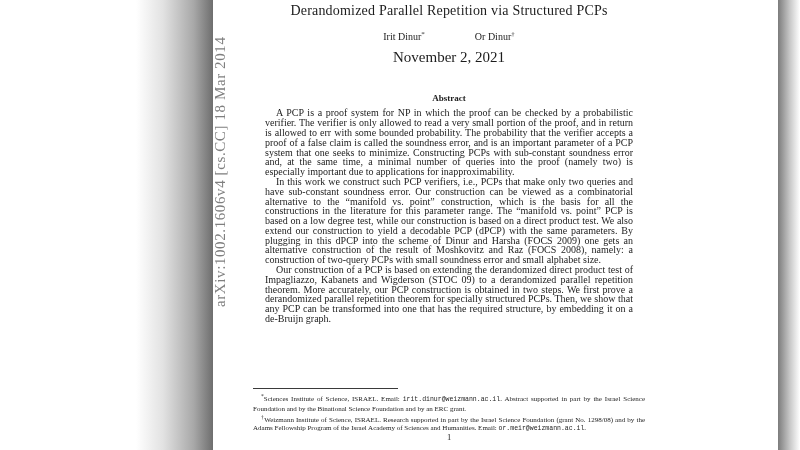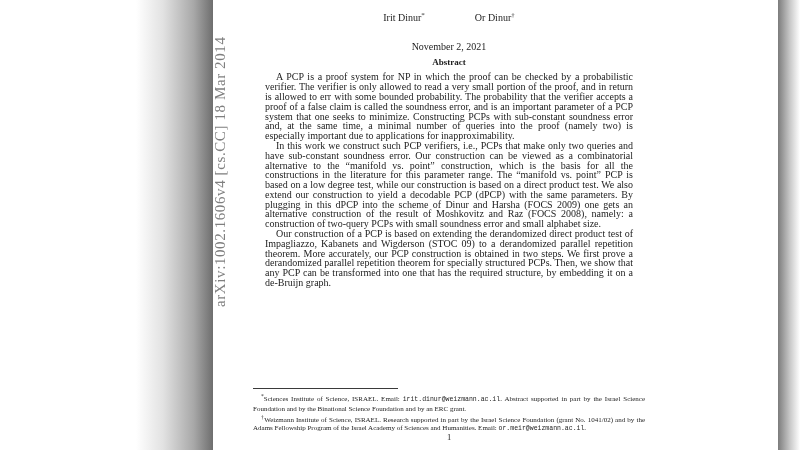--- a/index.html
+++ b/index.html
@@ -39,25 +39,25 @@
     text-align: center;
     letter-spacing: 0.2px;
   }
   .authors {
     margin-top: 11px;
     display: flex; justify-content: center; gap: 50px;
     font-size: 10px;
   }
   .authors sup { font-size: 7px; }
   .date {
-    margin-top: 18px;
+    margin-top: 7px;
     text-align: center;
-    font-size: 10px;
+    font-size: 15px;
   }
-  .abstract { margin-top: 5px; padding: 0 12px; }
+  .abstract { margin-top: 27px; padding: 0 12px; }
   .abstract-heading {
     text-align: center;
     font-weight: bold;
     font-size: 9px;
     margin-bottom: 5px;
   }
   .abs-par {
     margin: 0;
     font-size: 10px;
     line-height: 9.8px;
@@ -90,37 +90,38 @@
 
 <div class="canvas">
 
   <div class="edge-left"></div>
   <div class="edge-right"></div>
 
   <div class="arxiv-stamp">arXiv:1002.1606v4  [cs.CC]  18 Mar 2014</div>
 
   <div class="content">
 
+    <h1 class="title">Derandomized Parallel Repetition via Structured PCPs</h1>
 
     <div class="authors">
       <span class="author"><span>Irit Dinur</span><sup>*</sup></span>
       <span class="author"><span>Or Dinur</span><sup>†</sup></span>
     </div>
 
     <div class="date">November 2, 2021</div>
 
     <div class="abstract">
       <div class="abstract-heading">Abstract</div>
       <p class="abs-par">A PCP is a proof system for NP in which the proof can be checked by a probabilistic verifier. The verifier is only allowed to read a very small portion of the proof, and in return is allowed to err with some bounded probability. The probability that the verifier accepts a proof of a false claim is called the soundness error, and is an important parameter of a PCP system that one seeks to minimize. Constructing PCPs with sub-constant soundness error and, at the same time, a minimal number of queries into the proof (namely two) is especially important due to applications for inapproximability.</p>
       <p class="abs-par">In this work we construct such PCP verifiers, i.e., PCPs that make only two queries and have sub-constant soundness error. Our construction can be viewed as a combinatorial alternative to the “manifold vs. point” construction, which is the basis for all the constructions in the literature for this parameter range. The “manifold vs. point” PCP is based on a low degree test, while our construction is based on a direct product test. We also extend our construction to yield a decodable PCP (dPCP) with the same parameters. By plugging in this dPCP into the scheme of Dinur and Harsha (FOCS 2009) one gets an alternative construction of the result of Moshkovitz and Raz (FOCS 2008), namely: a construction of two-query PCPs with small soundness error and small alphabet size.</p>
       <p class="abs-par">Our construction of a PCP is based on extending the derandomized direct product test of Impagliazzo, Kabanets and Wigderson (STOC 09) to a derandomized parallel repetition theorem. More accurately, our PCP construction is obtained in two steps. We first prove a derandomized parallel repetition theorem for specially structured PCPs. Then, we show that any PCP can be transformed into one that has the required structure, by embedding it on a de-Bruijn graph.</p>
     </div>
 
     <div class="footnote-area">
       <div class="footnote-rule"></div>
       <p class="footnote"><sup>*</sup><span>Sciences Institute of Science, ISRAEL. Email: </span><span class="tt">irit.dinur@weizmann.ac.il</span><span>. Abstract supported in part by the Israel Science Foundation and by the Binational Science Foundation and by an ERC grant.</span></p>
-      <p class="footnote"><sup>†</sup><span>Weizmann Institute of Science, ISRAEL. Research supported in part by the Israel Science Foundation (grant No. 1041/02) and by the Adams Fellowship Program of the Israel Academy of Sciences and Humanities. Email: </span><span class="tt">or.meir@weizmann.ac.il</span><span>.</span></p>
+      <p class="footnote"><sup>†</sup><span>Weizmann Institute of Science, ISRAEL. Research supported in part by the Israel Science Foundation (grant No. 1298/08) and by the Adams Fellowship Program of the Israel Academy of Sciences and Humanities. Email: </span><span class="tt">or.meir@weizmann.ac.il</span><span>.</span></p>
     </div>
 
     <div class="page-number">1</div>
 
   </div>
 </div>
 
 </body></html>

